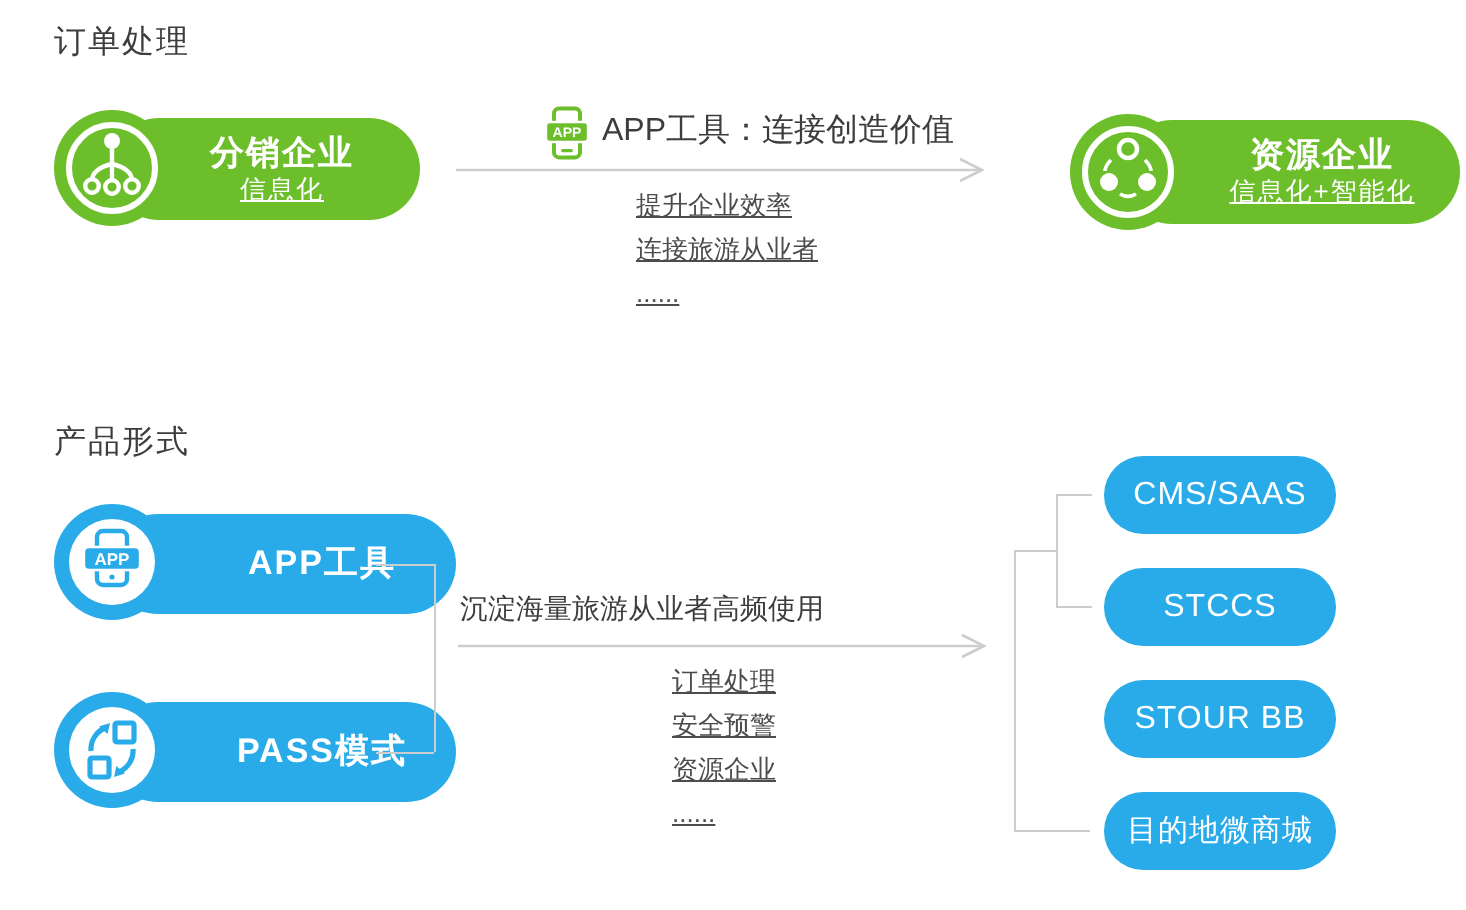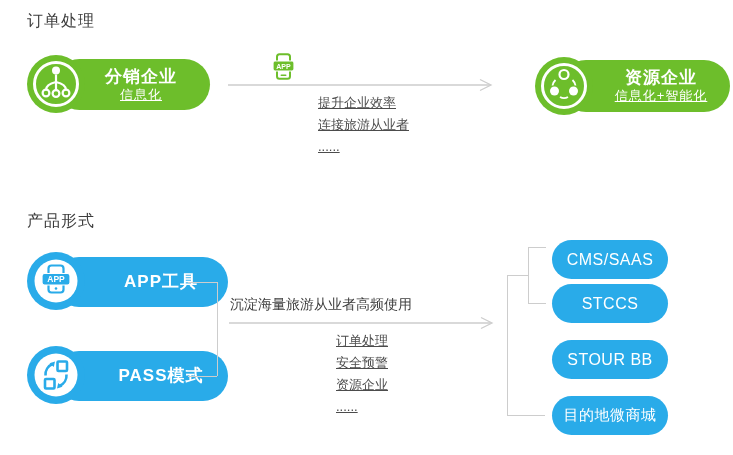--- a/index.html
+++ b/index.html
@@ -69,20 +69,21 @@
   </svg>
 
   <div class="abs" style="left:272px;top:53px;">
     <svg width="23" height="27" viewBox="0 0 23 27">
       <rect x="5" y="1.2" width="13" height="24.5" rx="2.5" fill="#fff" stroke="#6dbe2b" stroke-width="2"></rect>
       <rect x="8.5" y="21.5" width="6" height="1.6" rx="0.8" fill="#6dbe2b"></rect>
       <rect x="1" y="8" width="21" height="10" rx="2" fill="#6dbe2b" stroke="#fff" stroke-width="1.2"></rect>
       <text x="11.5" y="15.6" font-size="7" text-anchor="middle" class="badge-text">APP</text>
     </svg>
   </div>
+  <div class="abs flow-title" style="left:301px;top:55px;">APP工具：连接创造价值</div>
   <div class="abs flow-points" style="left:318px;top:92px;">
     <div>提升企业效率</div>
     <div>连接旅游从业者</div>
     <div>......</div>
   </div>
 
   <div class="node-pill green" style="left:560px;top:60px;width:138px;height:52px;padding-left:32px;">
     <div class="pill-title">资源企业</div>
     <div class="pill-sub">信息化+智能化</div>
   </div>
@@ -149,18 +150,18 @@
     <div>......</div>
   </div>
 
   <div class="line" style="left:507px;top:275px;width:1px;height:141px;"></div>
   <div class="line" style="left:507px;top:275px;width:21px;height:1px;"></div>
   <div class="line" style="left:507px;top:415px;width:38px;height:1px;"></div>
   <div class="line" style="left:528px;top:247px;width:1px;height:57px;"></div>
   <div class="line" style="left:528px;top:247px;width:18px;height:1px;"></div>
   <div class="line" style="left:528px;top:303px;width:18px;height:1px;"></div>
 
-  <div class="out-pill" style="top:228px;margin-top:12px;">CMS/SAAS</div>
+  <div class="out-pill" style="top:228px;">CMS/SAAS</div>
   <div class="out-pill" style="top:340px;">STOUR BB</div>
   <div class="out-pill" style="top:284px;">STCCS</div>
   <div class="out-pill" style="top:396px;font-size:15px;">目的地微商城</div>
 
 </div>
 
 </body></html>

